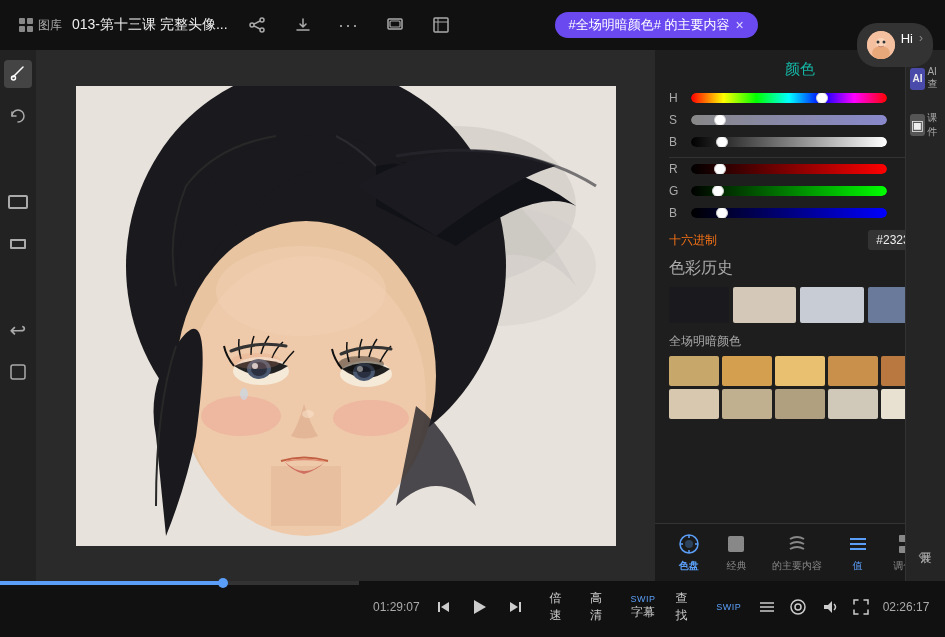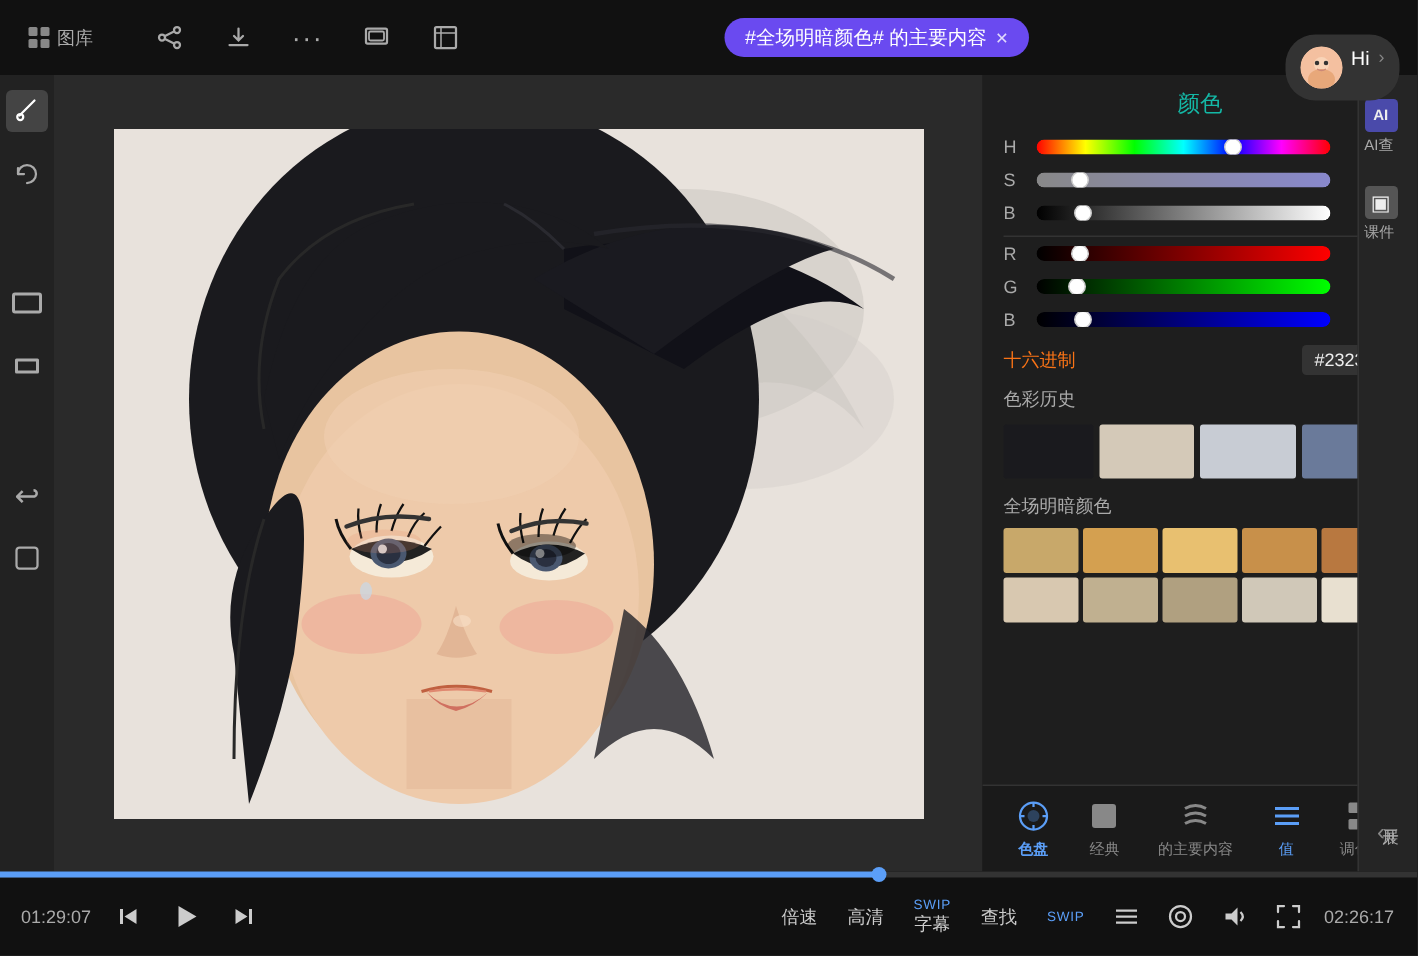--- a/index.html
+++ b/index.html
@@ -21,21 +21,21 @@
       display: flex;
       align-items: center;
       padding: 0 12px;
       gap: 10px;
       position: relative;
       z-index: 10;
     }
     .top-bar-left {
       display: flex;
       align-items: center;
-      gap: 20px;
+      gap: 4px;
       flex: 0 0 auto;
     }
     .gallery-icon-btn {
       display: flex;
       align-items: center;
       gap: 4px;
       font-size: 12px;
       color: #aaa;
       cursor: pointer;
       padding: 4px 6px;
@@ -272,21 +272,21 @@
       border-radius: 3px;
       margin-left: auto;
     }
 
     .history-row {
       display: flex;
       align-items: center;
       margin-bottom: 8px;
     }
     .history-label {
-      font-size: 12px;
+      font-size: 16px;
       color: #aaa;
     }
     .clear-btn {
       margin-left: auto;
       font-size: 12px;
       color: #aaa;
       cursor: pointer;
     }
 
     .color-swatches-history {
@@ -377,21 +377,21 @@
       display: flex;
       flex-direction: column;
       align-items: center;
       padding: 10px 0;
       gap: 8px;
       border-left: 1px solid #333;
     }
     .edge-btn {
       width: 36px;
       display: flex;
-      flex-direction: column;
+      align-items: center;
       gap: 2px;
       cursor: pointer;
       padding: 6px 2px;
       border-radius: 4px;
     }
     .edge-btn-icon {
       width: 22px;
       height: 22px;
       background: #555;
       border-radius: 3px;
@@ -413,21 +413,21 @@
       cursor: pointer;
       padding: 6px;
     }
 
     
     .bottom-bar {
       width: 100%;
       height: 56px;
       background: #111;
       display: flex;
-      flex-direction: column;
+      flex-direction: row;
       position: absolute;
       bottom: 0;
       left: 0;
     }
     .progress-bar-wrap {
       width: 100%;
       height: 4px;
       background: #333;
       position: relative;
       cursor: pointer;
@@ -508,20 +508,21 @@
   <div class="top-bar-left">
     <div class="gallery-icon-btn">
       <svg width="16" height="16" viewBox="0 0 16 16" fill="none">
         <rect x="1" y="1" width="6" height="6" rx="1" fill="#888"></rect>
         <rect x="9" y="1" width="6" height="6" rx="1" fill="#888"></rect>
         <rect x="1" y="9" width="6" height="6" rx="1" fill="#888"></rect>
         <rect x="9" y="9" width="6" height="6" rx="1" fill="#888"></rect>
       </svg>
       <span>图库</span>
     </div>
+    <span class="title-text">013-第十三课 完整头像...</span>
     <div class="top-bar-icons">
       <div class="icon-btn">
         <svg width="18" height="18" viewBox="0 0 18 18" fill="none">
           <circle cx="14" cy="4" r="2" stroke="#aaa" stroke-width="1.5"></circle>
           <circle cx="4" cy="9" r="2" stroke="#aaa" stroke-width="1.5"></circle>
           <circle cx="14" cy="14" r="2" stroke="#aaa" stroke-width="1.5"></circle>
           <line x1="6" y1="8" x2="12" y2="5" stroke="#aaa" stroke-width="1.5"></line>
           <line x1="6" y1="10" x2="12" y2="13" stroke="#aaa" stroke-width="1.5"></line>
         </svg>
       </div>

